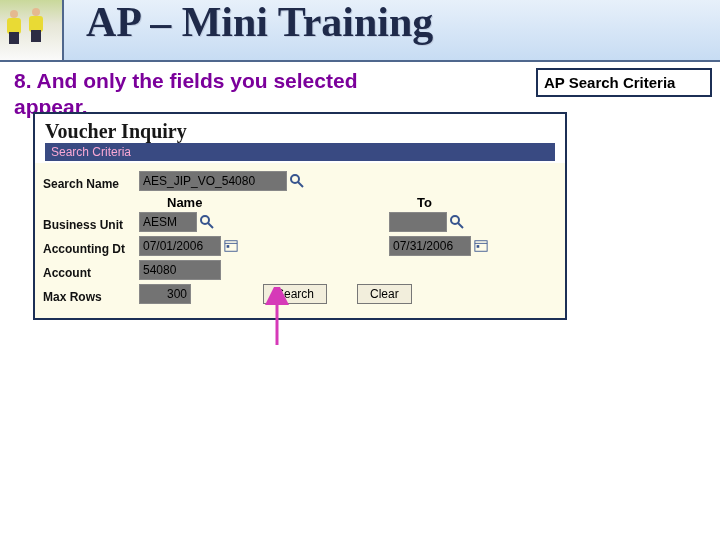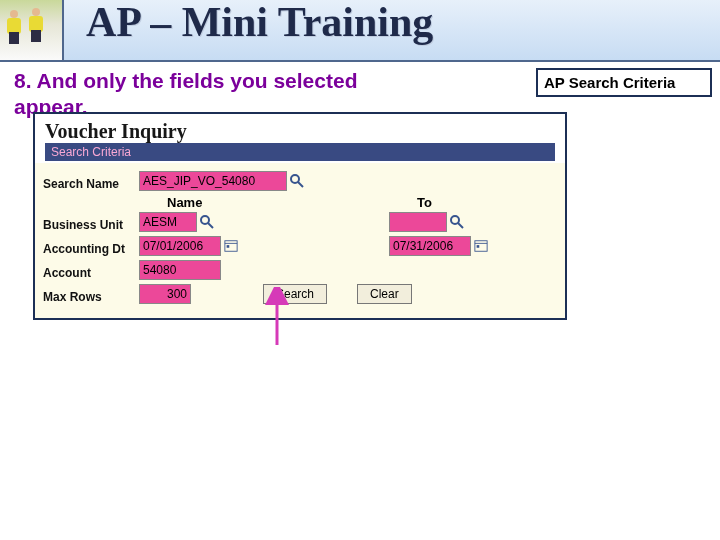--- a/index.html
+++ b/index.html
@@ -123,21 +123,21 @@
     font-weight: bold;
     color: #111;
   }
   .field {
     display: inline-flex;
     align-items: center;
   }
   .field input {
     height: 18px;
     border: 1px solid #888;
-    background: #ec4899;
+    background: #737373;
     font-size: 12px;
     padding: 0 3px;
     font-family: Arial, sans-serif;
   }
   .look-icon, .cal-icon {
     width: 16px; height: 16px;
     display: inline-flex;
     align-items: center; justify-content: center;
     margin-left: 2px;
     font-size: 11px;

